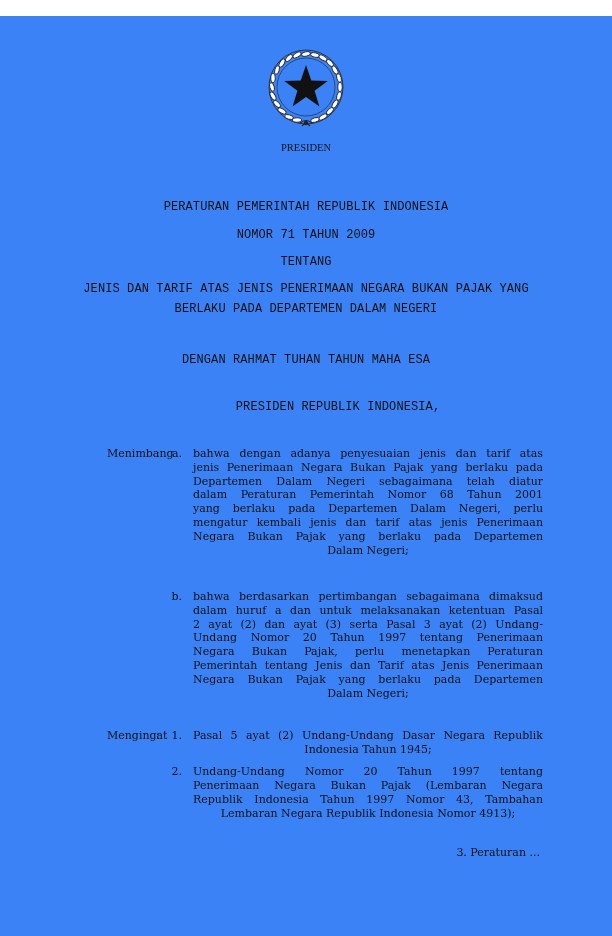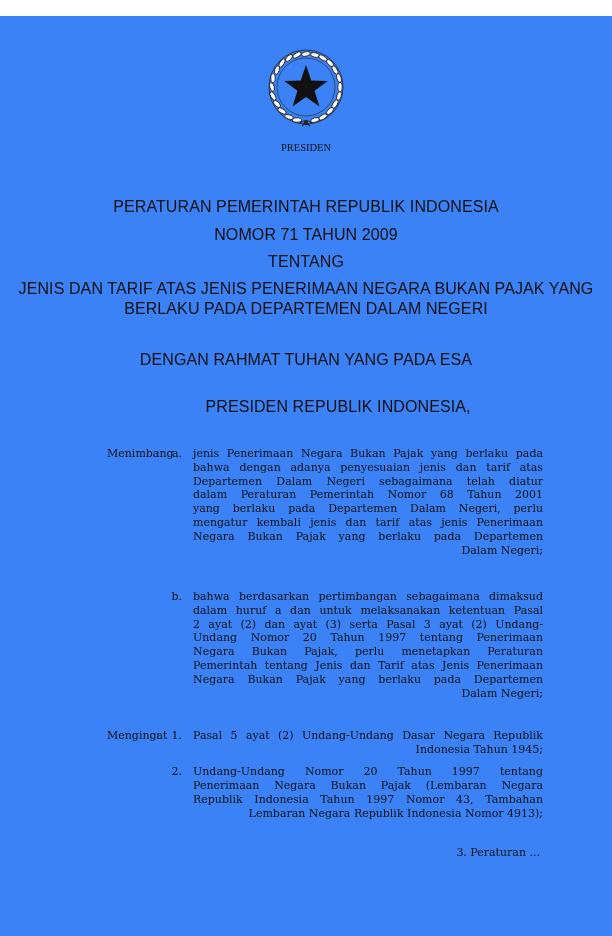--- a/index.html
+++ b/index.html
@@ -1,30 +1,30 @@
 <!DOCTYPE html>
 <html><head>
   <meta charset="utf-8">
   <style>
     html, body { margin: 0; padding: 0; background: #ffffff; }
     body { width: 612px; height: 936px; position: relative; overflow: hidden; }
     .page { position: absolute; left: 0; top: 16px; width: 612px; height: 936px; background: #3b82f6; color: #111111; }
     .emblem { position: absolute; left: 264px; top: 30px; width: 84px; height: 84px; }
     .center-line { position: absolute; left: 0; width: 612px; text-align: center; white-space: nowrap; }
     .letterhead { font-family: "Liberation Serif", serif; font-size: 10.5px; line-height: 13px; }
-    .title { font-family: Liberation Sans, sans-serif; font-size: 16px; line-height: 14px; letter-spacing: 0.1px; }
+    .title { font-family: Liberation Mono, monospace; font-size: 12px; line-height: 14px; letter-spacing: 0.1px; }
     .txt { font-family: "DejaVu Serif", serif; font-size: 11px; line-height: 13.8px; }
     .section { position: absolute; left: 0; width: 612px; }
     .label { position: absolute; left: 72px; top: 0; white-space: nowrap; margin-left: 35px; }
     .colon { position: absolute; left: 156px; top: 0; }
     .item { position: absolute; left: 0; width: 612px; }
     .marker { position: absolute; left: 164px; top: 0; width: 18px; text-align: right; white-space: nowrap; }
     .body { position: absolute; left: 193px; top: 0; width: 350px; }
     .jl { display: block; text-align: justify; text-align-last: justify; }
-    .ll { display: block; text-align: right; white-space: nowrap; }
+    .ll { display: block; text-align: center; white-space: nowrap; }
     .continuation { position: absolute; top: 830px; right: 72px; white-space: nowrap; }
   </style>
 </head>
 <body>
 
 <div class="page">
 
   <div class="emblem">
     <svg width="84" height="84" viewBox="0 0 84 84" xmlns="http://www.w3.org/2000/svg">
       <g fill="none" stroke="#222" stroke-width="1">
@@ -69,32 +69,32 @@
   </div>
 
   <div class="center-line letterhead" style="top:125px;">PRESIDEN</div>
 
   <div class="center-line title" style="top:184px;">PERATURAN PEMERINTAH REPUBLIK INDONESIA</div>
   <div class="center-line title" style="top:212px;">NOMOR 71 TAHUN 2009</div>
   <div class="center-line title" style="top:239px;">TENTANG</div>
   <div class="center-line title" style="top:266px;">JENIS DAN TARIF ATAS JENIS PENERIMAAN NEGARA BUKAN PAJAK YANG</div>
   <div class="center-line title" style="top:286px;">BERLAKU PADA DEPARTEMEN DALAM NEGERI</div>
 
-  <div class="center-line title" style="top:337px;">DENGAN RAHMAT TUHAN YANG PADA ESA</div>
+  <div class="center-line title" style="top:337px;">DENGAN RAHMAT TUHAN TAHUN MAHA ESA</div>
   <div class="center-line title" style="top:384px;margin-left:32px;">PRESIDEN REPUBLIK INDONESIA,</div>
 
   <div class="section txt" style="top:431px;">
     <span class="label">Menimbang</span>
     <span class="colon">:</span>
 
     <div class="item" style="top:0px;">
       <span class="marker">a.</span>
       <div class="body">
+        <span class="jl">bahwa dengan adanya penyesuaian jenis dan tarif atas</span>
         <span class="jl">jenis Penerimaan Negara Bukan Pajak yang berlaku pada</span>
-        <span class="jl">bahwa dengan adanya penyesuaian jenis dan tarif atas</span>
         <span class="jl">Departemen Dalam Negeri sebagaimana telah diatur</span>
         <span class="jl">dalam Peraturan Pemerintah Nomor 68 Tahun 2001</span>
         <span class="jl">yang berlaku pada Departemen Dalam Negeri, perlu</span>
         <span class="jl">mengatur kembali jenis dan tarif atas jenis Penerimaan</span>
         <span class="jl">Negara Bukan Pajak yang berlaku pada Departemen</span>
         <span class="ll">Dalam Negeri;</span>
       </div>
     </div>
 
     <div class="item" style="top:143px;">

